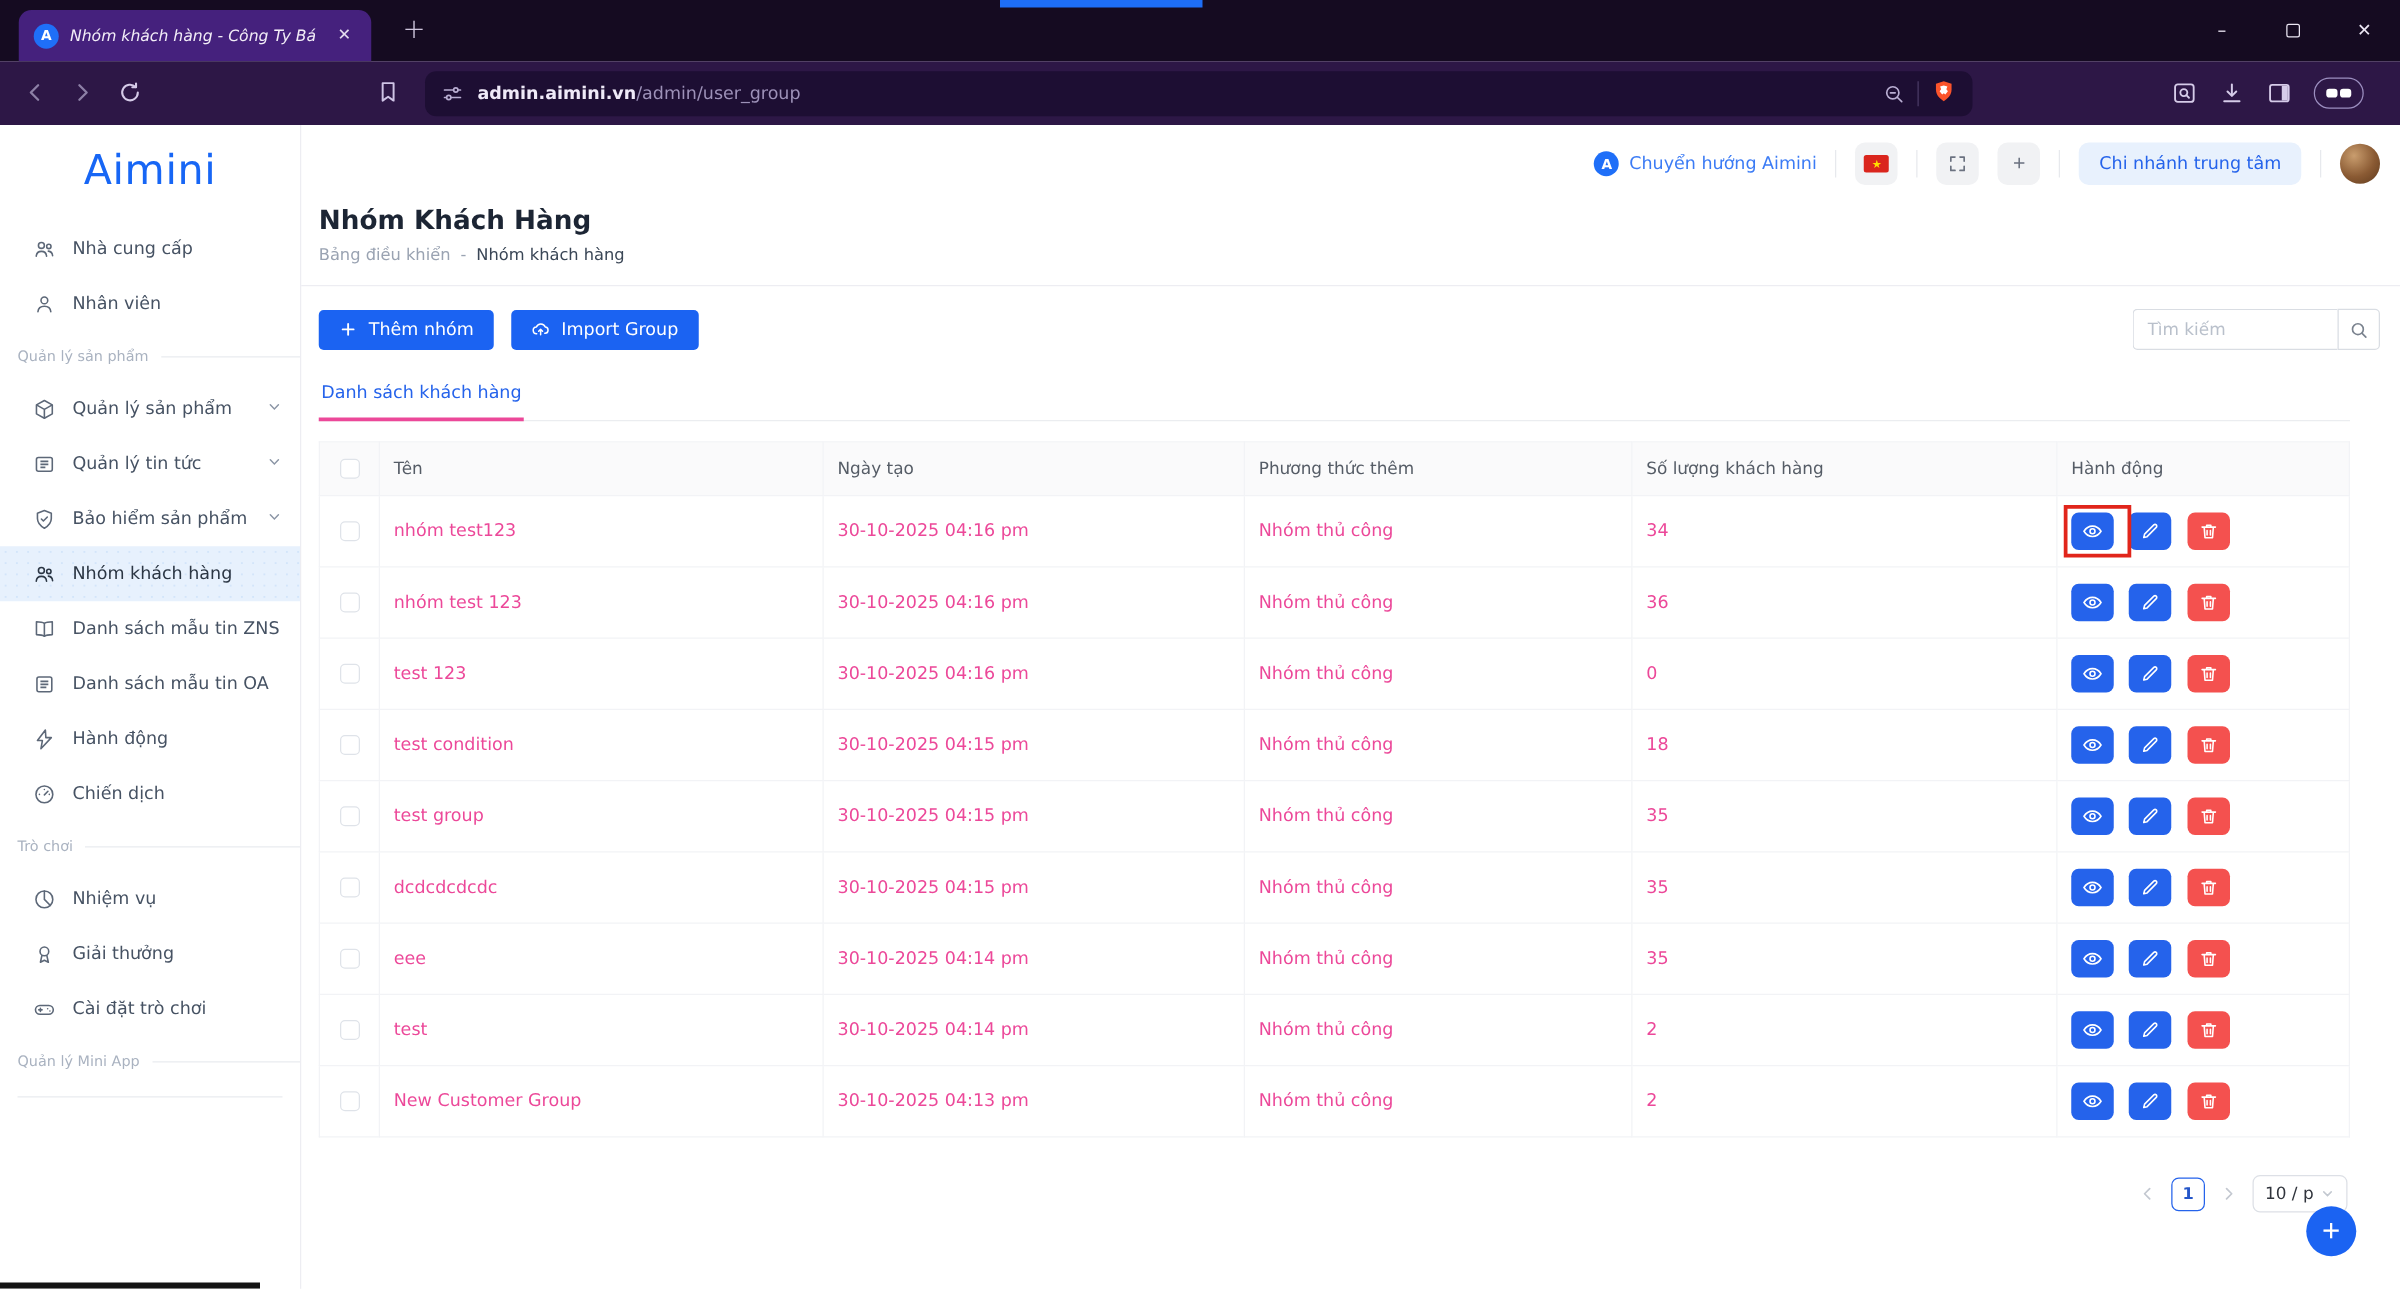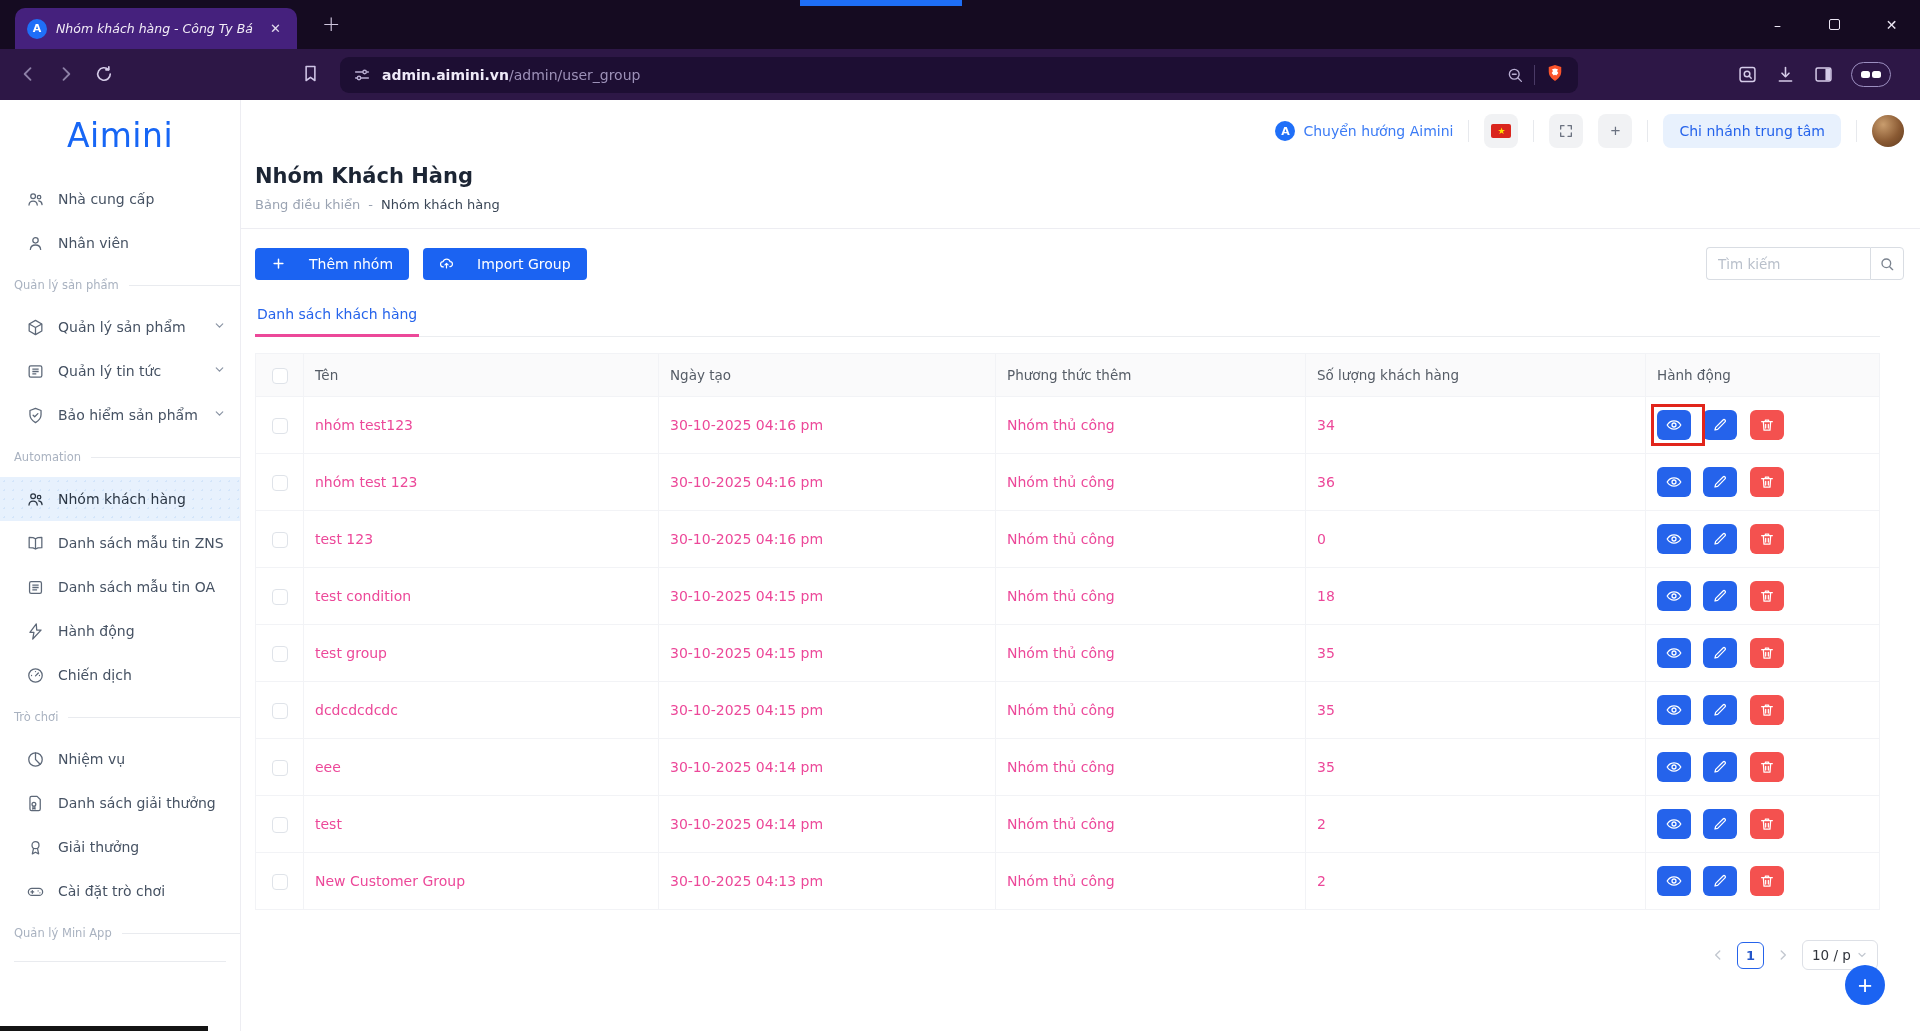--- a/index.html
+++ b/index.html
@@ -82,21 +82,21 @@
   .page-head { padding:2px 0 16px 14px; border-bottom:1px solid #ededf2; }
   .page-title { font-size:21px; font-weight:700; color:#1c2534; margin-bottom:9px; }
   .breadcrumb { font-size:13px; display:flex; gap:8px; align-items:center; }
   .bc-root { color:#9aa3b2; }
   .bc-sep { color:#9aa3b2; }
   .bc-current { color:#3a4656; }
 
   .actions-row { display:flex; align-items:center; justify-content:space-between; padding:18px 16px 8px 14px; }
   .btn-group { display:flex; gap:14px; }
   .btn-primary { background:#1b63f2; color:#fff; border:none; height:32px; border-radius:4px;
-    font-size:14px; font-family:inherit; display:inline-flex; align-items:center; gap:23px; padding:0 16px; }
+    font-size:14px; font-family:inherit; display:inline-flex; align-items:center; gap:9px; padding:0 16px; }
   .btn-primary svg { width:15px; height:15px; }
   .search-wrap { display:flex; }
   .search-input { width:164px; height:33px; border:1px solid #d9dde3; border-right:none; border-radius:4px 0 0 4px;
     padding:0 11px; font-size:13.5px; font-family:inherit; color:#333; outline:none; }
   .search-input::placeholder { color:#b9c0cb; }
   .search-btn { width:34px; height:33px; border:1px solid #d9dde3; border-radius:0 4px 4px 0; background:#fff;
     display:flex; align-items:center; justify-content:center; color:#7a828e; }
   .search-btn svg { width:16px; height:16px; }
 
   .tabs-row { margin:14px 40px 0 14px; border-bottom:1px solid #ebedf0; }
@@ -275,23 +275,20 @@
       <svg class="ico" viewBox="0 0 24 24" fill="none" stroke="currentColor" stroke-width="1.6" stroke-linecap="round" stroke-linejoin="round">
           <path d="M12 3l7 2.7v5.5c0 4.2-2.8 7.4-7 9.8-4.2-2.4-7-5.6-7-9.8V5.7z"></path>
           <path d="M9 11.6l2 2 4-4"></path>
         </svg>
       <span>Bảo hiểm sản phẩm</span>
       <span class="side-chevron"><svg viewBox="0 0 24 24" fill="none" stroke="currentColor" stroke-width="2.2" stroke-linecap="round">
             <path d="M6 9l6 6 6-6"></path>
           </svg></span>
     </div>
 
-    <div class="side-section">
-        <span>Automation</span>
-      </div>
 
     <div class="side-item active">
       <svg class="ico" viewBox="0 0 24 24" fill="none" stroke="currentColor" stroke-width="1.6" stroke-linecap="round" stroke-linejoin="round">
           <circle cx="9" cy="8" r="3"></circle>
           <path d="M3.8 19c.2-3.1 2.3-5 5.2-5s5 1.9 5.2 5"></path>
           <circle cx="16.5" cy="9" r="2.2"></circle>
           <path d="M16 13.8c2.6.3 4.1 2 4.3 4.7"></path>
         </svg>
       <span>Nhóm khách hàng</span>
     </div>
@@ -327,28 +324,20 @@
     <div class="side-section">
         <span>Trò chơi</span>
       </div>
 
     <div class="side-item">
       <svg class="ico" viewBox="0 0 24 24" fill="none" stroke="currentColor" stroke-width="1.6" stroke-linecap="round">
           <circle cx="12" cy="12" r="8.5"></circle>
           <path d="M12 3.5V12l5.8 6"></path>
         </svg>
       <span>Nhiệm vụ</span>
-    </div>
-    <div class="side-item">
-      <svg class="ico" viewBox="0 0 24 24" fill="none" stroke="currentColor" stroke-width="1.6" stroke-linejoin="round">
-          <path d="M7 3h7l4 4v12a2 2 0 0 1-2 2H7a2 2 0 0 1-2-2V5a2 2 0 0 1 2-2z"></path>
-          <circle cx="10" cy="13" r="2.4"></circle>
-          <path d="M9 15.5L8.5 19l1.5-.8 1.5.8-.5-3.5"></path>
-        </svg>
-      <span>Danh sách giải thưởng</span>
     </div>
     <div class="side-item">
       <svg class="ico" viewBox="0 0 24 24" fill="none" stroke="currentColor" stroke-width="1.6" stroke-linejoin="round">
           <circle cx="12" cy="9" r="4.4"></circle>
           <path d="M9.6 12.7L8 20l4-2 4 2-1.6-7.3"></path>
         </svg>
       <span>Giải thưởng</span>
     </div>
     <div class="side-item">
       <svg class="ico" viewBox="0 0 24 24" fill="none" stroke="currentColor" stroke-width="1.6" stroke-linecap="round" stroke-linejoin="round">

